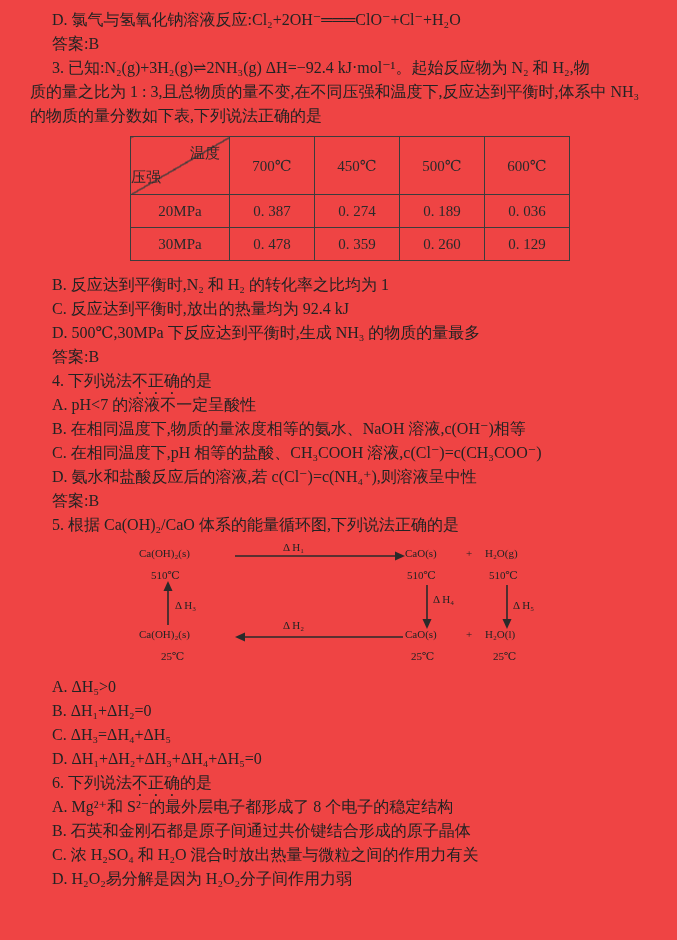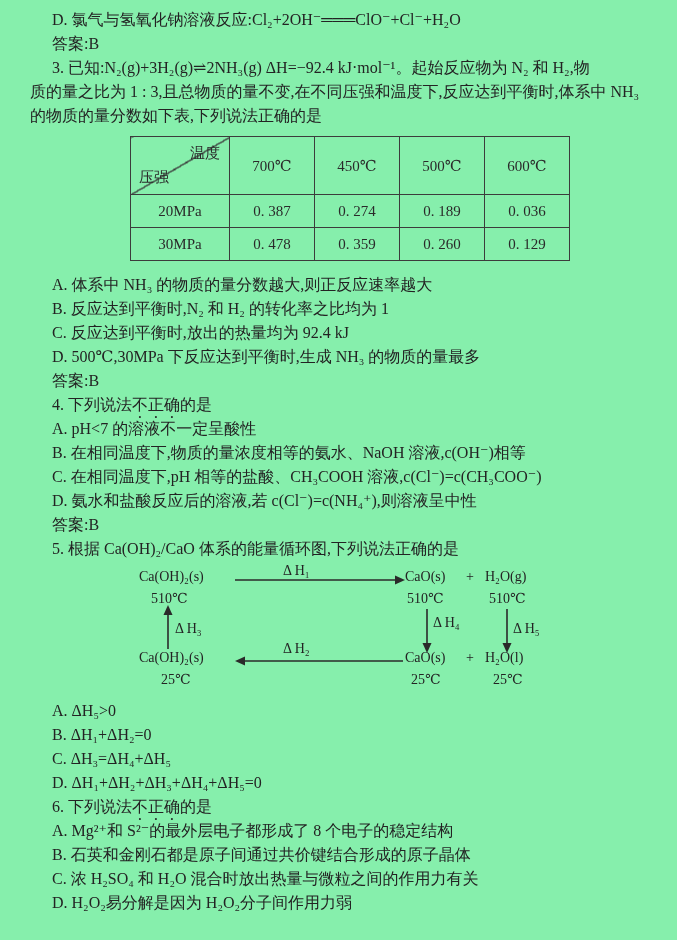--- a/index.html
+++ b/index.html
@@ -1,18 +1,18 @@
 <!DOCTYPE html>
 <html><head>
 <meta charset="utf-8">
 <style>
   html,body { margin:0; padding:0; }
   .page {
     width:677px; height:940px; overflow:hidden; position:relative;
-    background:#86efac; color:#232323;
+    background:#ef4444; color:#232323;
     font-family:"Liberation Serif","DejaVu Serif","DejaVu Sans",serif;
   }
   .content { padding:8px 18px 0 30px; font-size:16px; }
   .line { line-height:24px; height:24px; white-space:nowrap; }
   .indent { padding-left:22px; }
   .emph {
     -webkit-text-emphasis:filled dot; -webkit-text-emphasis-position:under;
     text-emphasis:filled dot; text-emphasis-position:under right;margin-top:41px;
   }
   
@@ -22,23 +22,23 @@
   table.qtable tr.data td { height:32px; }
   td.ccol { width:98px; }
   td.vcol { width:84px; }
   td.diag-cell {
     position:relative;
     background:linear-gradient(to bottom right,
       transparent calc(50% - 0.7px), #3c3c3c calc(50% - 0.7px),
       #3c3c3c calc(50% + 0.7px), transparent calc(50% + 0.7px));
   }
   .diag-top { position:absolute; top:7px; right:9px; }
-  .diag-bottom { position:absolute; bottom:7px; left:8px; }
+  .diag-bottom { position:absolute; bottom:7px; left:0; }
   
-  .diagram { position:relative; width:442px; height:138px; margin-left:105px; font-size:14px; }
+  .diagram { position:relative; width:442px; height:138px; margin-left:105px; font-size:11px; }
   .diagram .lbl { position:absolute; white-space:nowrap; line-height:20px; }
   .diagram svg { position:absolute; left:0; top:0; }
   .arrow { stroke:#2a2a2a; stroke-width:1.6; }
   .head { fill:#2a2a2a; stroke:none; }
 </style>
 </head>
 <body>
 
 <div class="page">
   <div class="content">
@@ -72,21 +72,20 @@
         <tr class="data">
           <td>30MPa</td>
           <td>0. 478</td>
           <td>0. 359</td>
           <td>0. 260</td>
           <td>0. 129</td>
         </tr>
       </tbody>
     </table>
 
-    <div class="line indent">A. 体系中 NH₃ 的物质的量分数越大,则正反应速率越大</div>
     <div class="line indent">B. 反应达到平衡时,N₂ 和 H₂ 的转化率之比均为 1</div>
     <div class="line indent">C. 反应达到平衡时,放出的热量均为 92.4 kJ</div>
     <div class="line indent">D. 500℃,30MPa 下反应达到平衡时,生成 NH₃ 的物质的量最多</div>
     <div class="line indent">答案:B</div>
 
     <div class="line indent"><span>4. 下列说法</span><span class="emph">不正确</span><span>的是</span></div>
     <div class="line indent">A. pH&lt;7 的溶液不一定呈酸性</div>
     <div class="line indent">B. 在相同温度下,物质的量浓度相等的氨水、NaOH 溶液,c(OH⁻)相等</div>
     <div class="line indent">C. 在相同温度下,pH 相等的盐酸、CH₃COOH 溶液,c(Cl⁻)=c(CH₃COO⁻)</div>
     <div class="line indent">D. 氨水和盐酸反应后的溶液,若 c(Cl⁻)=c(NH₄⁺),则溶液呈中性</div>

